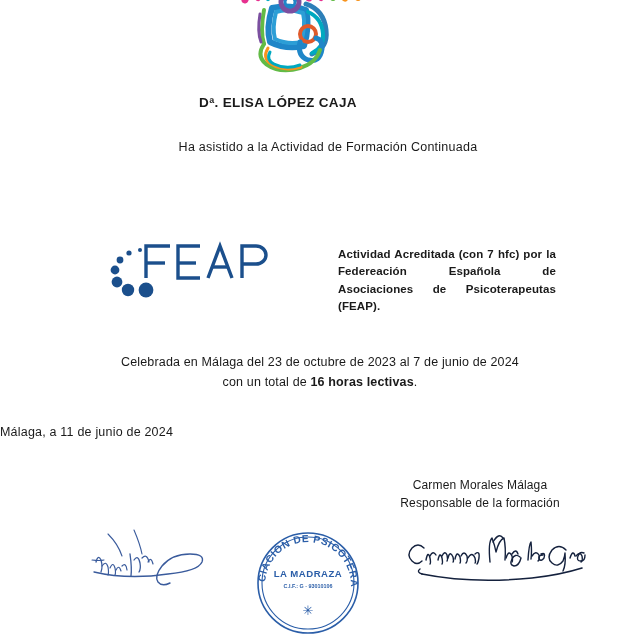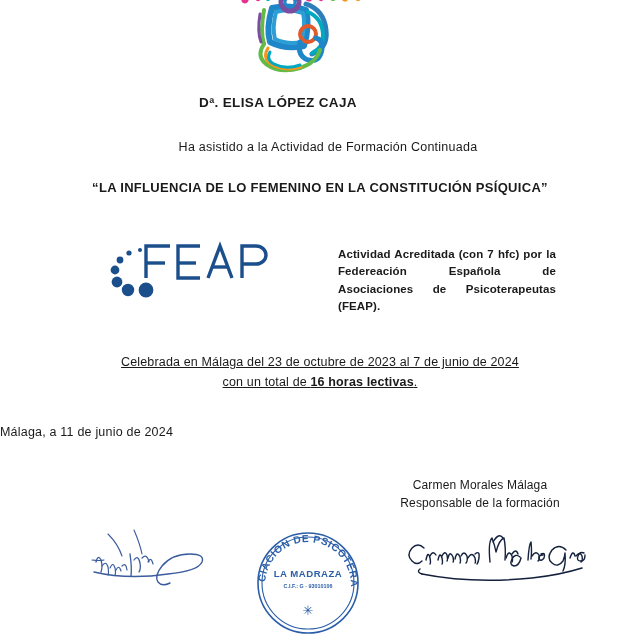--- a/index.html
+++ b/index.html
@@ -105,21 +105,20 @@
   
   .celebration {
     position: absolute;
     left: 0;
     top: 352px;
     width: 640px;
     text-align: center;
     font-size: 12.5px;
     line-height: 1.62;
     letter-spacing: 0.15px;
-    text-decoration: underline;
   }
   .celebration .hours { font-weight: bold; margin-top: 44px; }
 
   
   .place-date {
     position: absolute;
     left: 0;
     top: 425px;
     width: 640px;
     font-size: 12.5px;
@@ -202,21 +201,20 @@
         <path d="M44 28 q-4 22 0 34" stroke="#62bb46" stroke-width="4"></path>
         <path d="M40 32 q-3 18 1 28" stroke="#7b4fa0" stroke-width="3"></path>
       </g>
     </svg>
   </div>
 
   <div class="recipient">Dª. ELISA LÓPEZ CAJA</div>
 
   <div class="intro-line">Ha asistido a la Actividad de Formación Continuada</div>
 
-  <div class="course-title">“LA INFLUENCIA DE LO FEMENINO EN LA CONSTITUCIÓN PSÍQUICA”</div>
 
   <div class="mid-band">
 
     <div class="feap-logo">
       <svg width="180" height="80" viewBox="0 0 180 80" aria-hidden="true">
         <g fill="#1b4f8c">
 
           <circle cx="44" cy="16" r="2.0"></circle>
           <circle cx="33" cy="19" r="2.6"></circle>
           <circle cx="24" cy="26" r="3.4"></circle>

